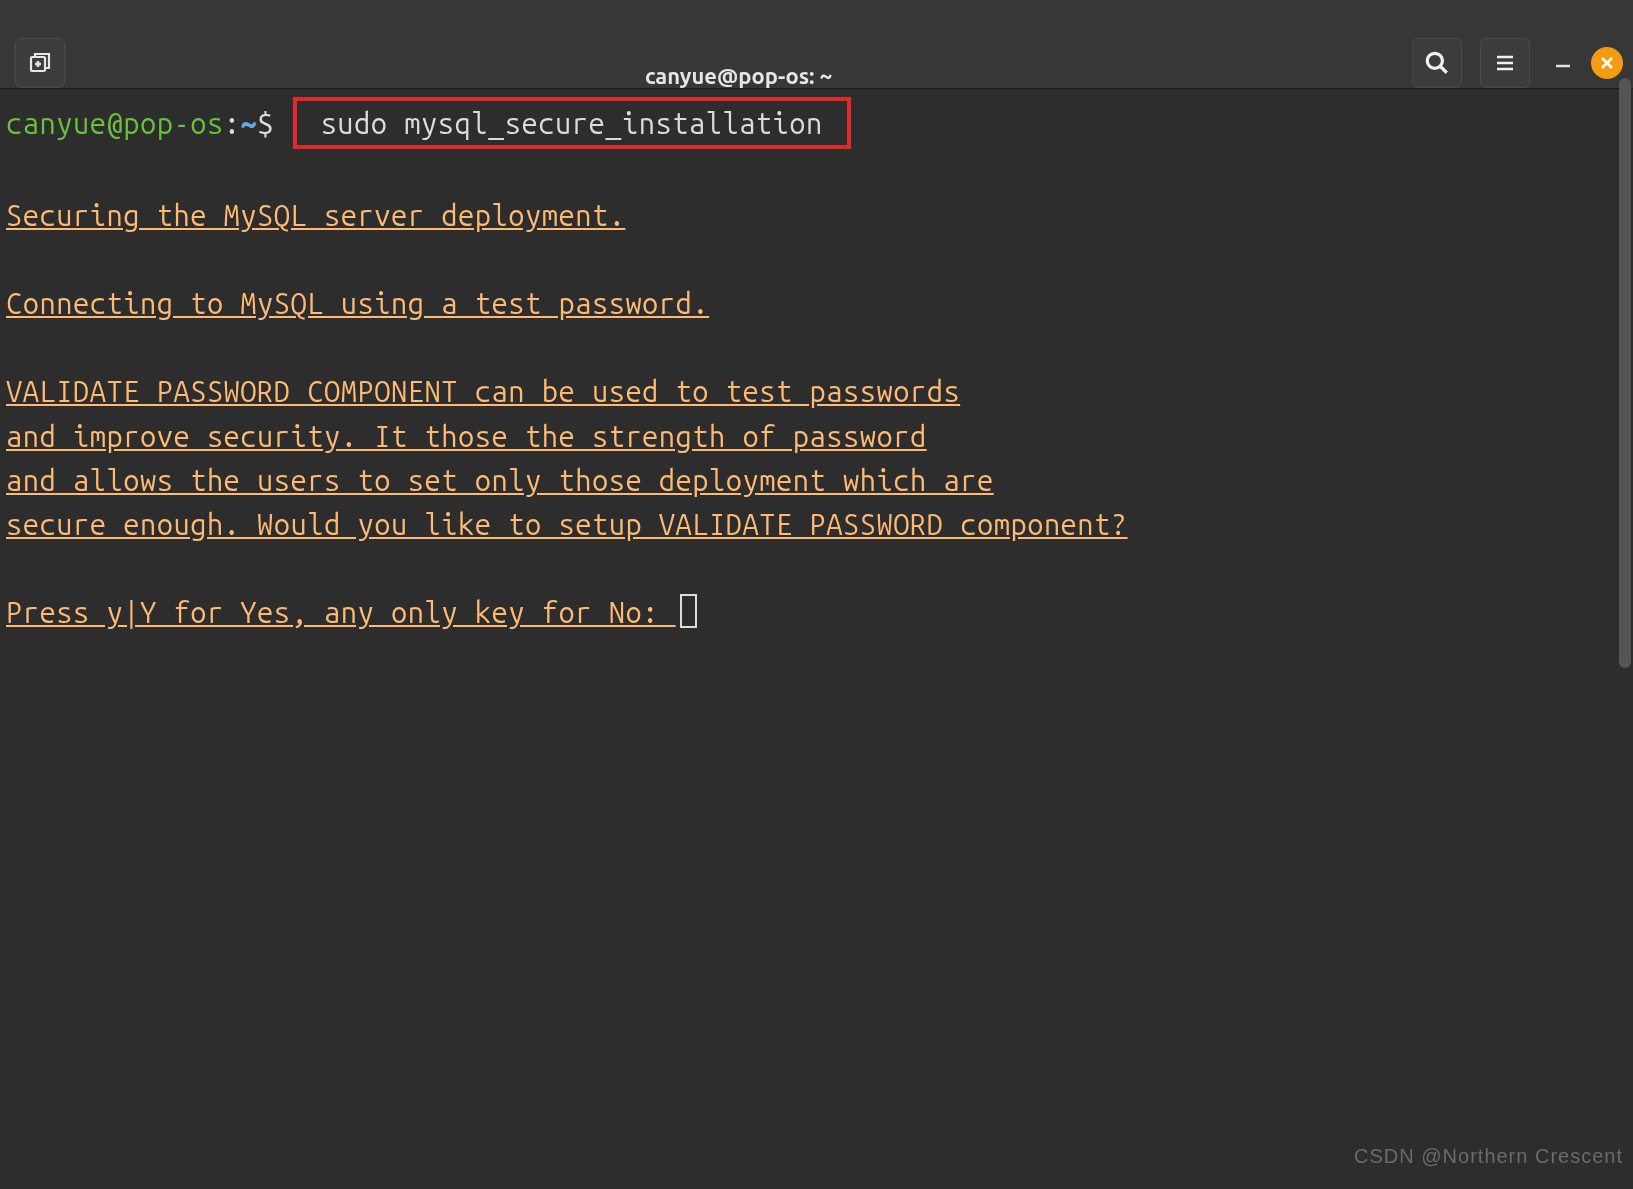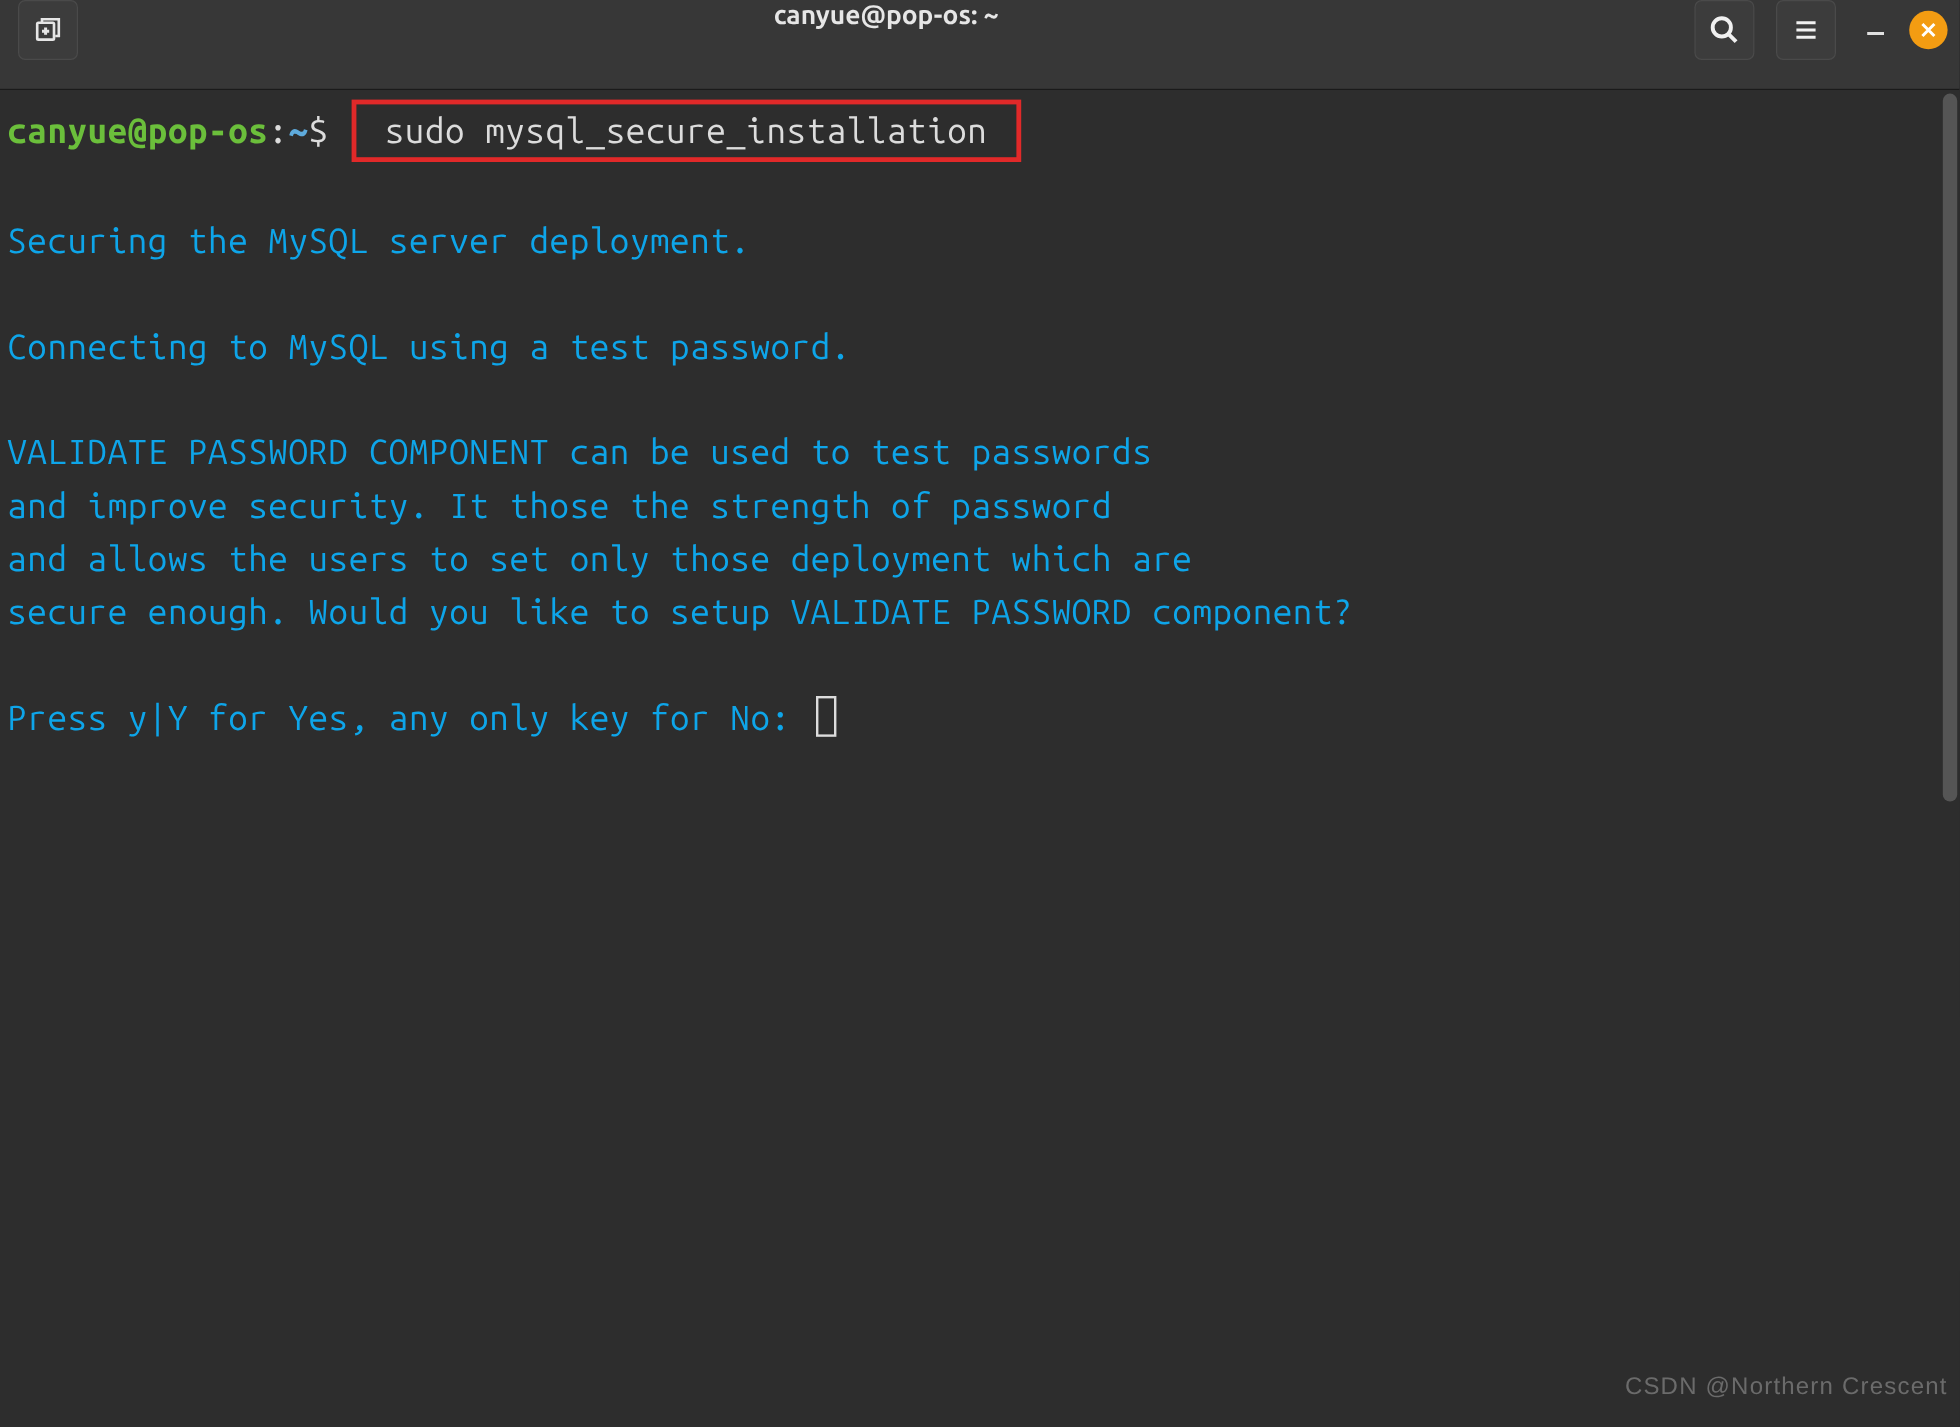--- a/index.html
+++ b/index.html
@@ -9,24 +9,24 @@
     }
     body {
       width: 1633px;
       height: 1189px;
       background: #2d2d2d;
       font-family: 'Ubuntu Mono', 'DejaVu Sans Mono', 'Menlo', monospace;
       overflow: hidden;
       position: relative;
     }
     .titlebar {
-      height: 75px;
+      height: 89px;
       background: #373737;
       display: flex;
-      align-items: flex-start;
+      align-items: flex-end;
       padding: 0 10px;
       border-bottom: 1px solid #1a1a1a;
     }
     .titlebar-left {
       display: flex;
       align-items: center;
     }
     .icon-button {
       width: 50px;
       height: 50px;
@@ -78,21 +78,21 @@
       color: #dcdcdc;
       font-size: 29px;
       line-height: 1.52;
       letter-spacing: 0.5px;
       white-space: pre-wrap;
       word-break: break-all;
       position: relative;
     }
     .prompt-user {
       color: #6bbf3b;
-      font-weight: bold;
+      font-weight: normal;
     }
     .prompt-colon {
       color: #dcdcdc;
     }
     .prompt-path {
       color: #5eaadc;
       font-weight: bold;
     }
     .prompt-dollar {
       color: #dcdcdc;
@@ -100,21 +100,22 @@
     .command {
       color: #dcdcdc;
     }
     .highlight-box {
       border: 4px solid #e12929;
       padding: 0 24px;
       display: inline-block;
       margin-left: 2px;
     }
     .output {
-      color: #0ea5e9;
+      color: #fdba74;
+      text-decoration: underline;
     }
     .cursor-box {
       display: inline-block;
       width: 17px;
       height: 34px;
       border: 2px solid #dcdcdc;
       vertical-align: text-bottom;
       margin-left: 4px;
     }
     .scrollbar {

